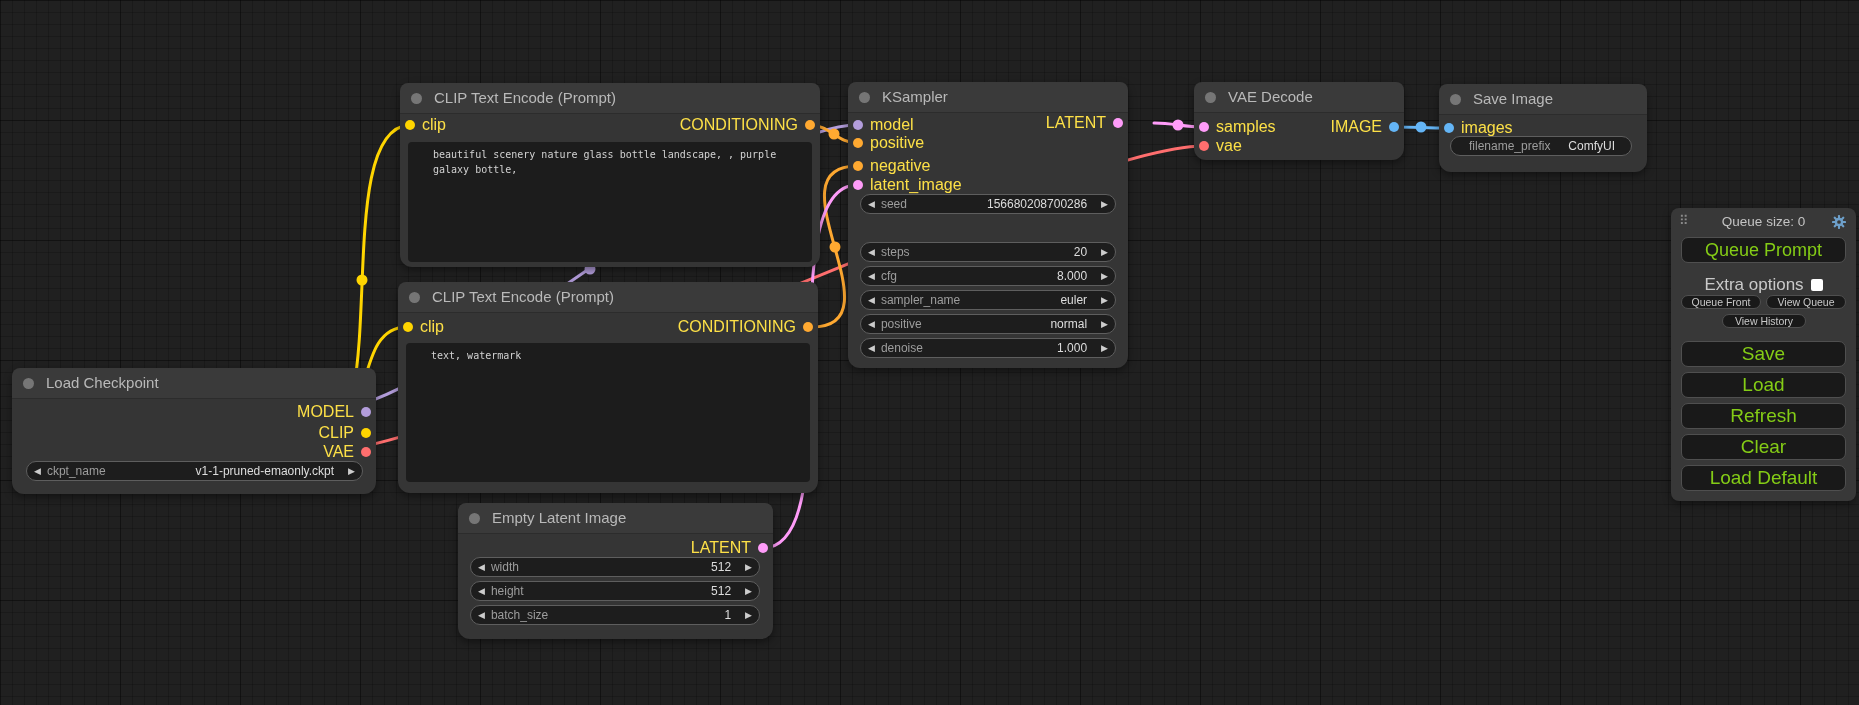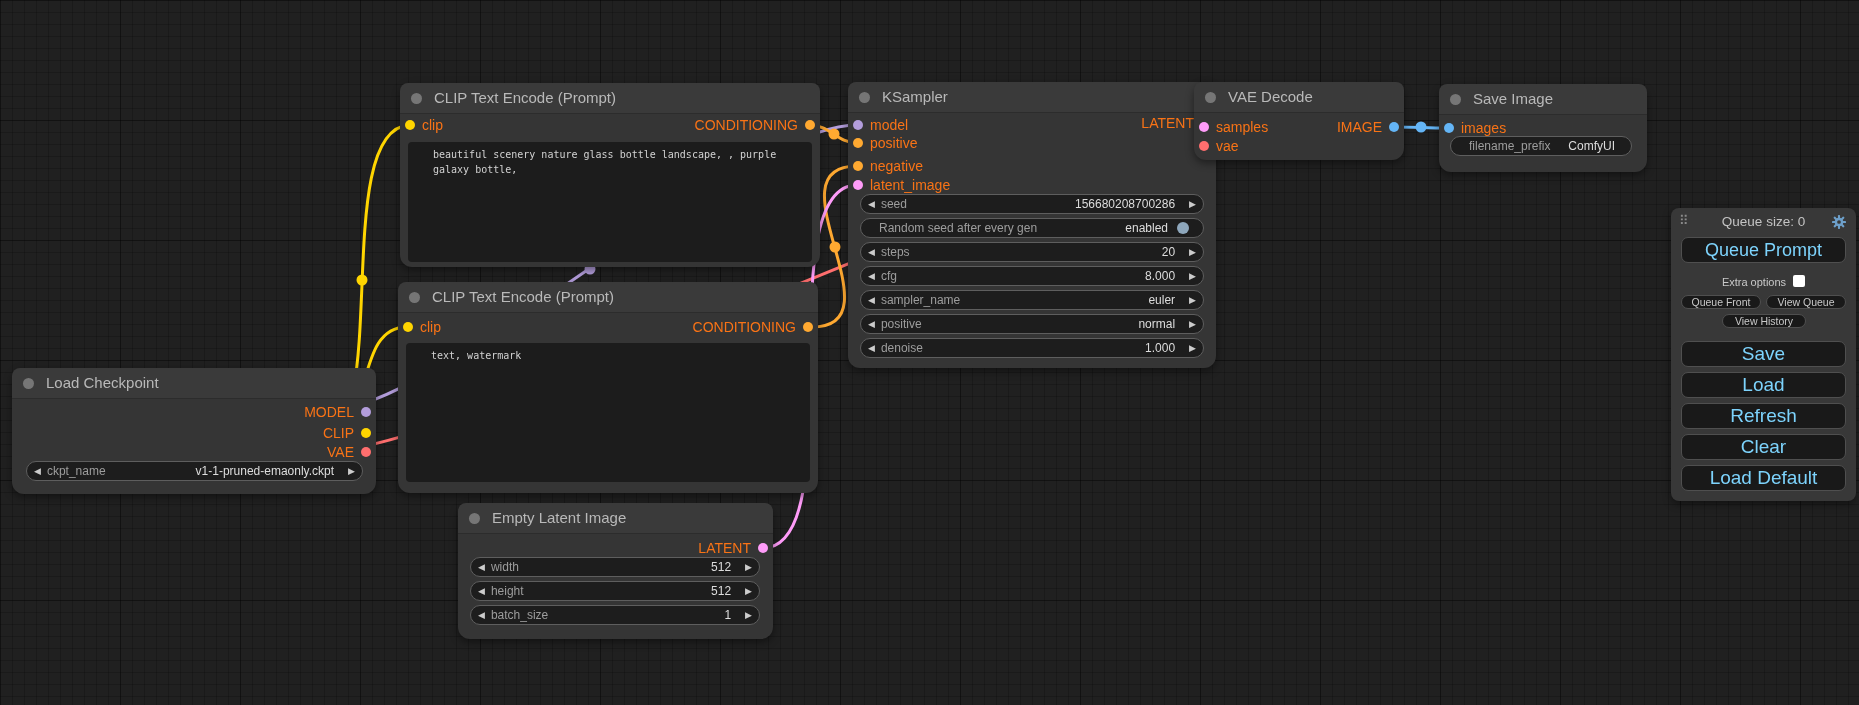--- a/index.html
+++ b/index.html
@@ -12,21 +12,21 @@
       linear-gradient(rgba(0,0,0,0.18) 1px, transparent 1px),
       linear-gradient(90deg, rgba(0,0,0,0.18) 1px, transparent 1px);
     background-size:120px 120px,120px 120px,12px 12px,12px 12px;}
   svg.wires{position:absolute;left:0;top:0;z-index:1;}
   .node{position:absolute;background:#353535;border-radius:12px;z-index:2;
     box-shadow:0 3px 8px rgba(0,0,0,0.45);}
   .node-title{position:relative;height:30px;line-height:30px;padding-left:34px;
     color:#b9b9b9;font-size:15px;background:#3a3a3a;border-radius:8px 8px 0 0;
     border-bottom:1px solid #2c2c2c;white-space:nowrap;overflow:hidden;}
   .title-dot{position:absolute;left:11px;top:10px;width:11px;height:11px;border-radius:50%;background:#767676;}
-  .slot{position:absolute;height:16px;line-height:16px;font-size:14px;color:#f97316;white-space:nowrap;}
+  .slot{position:absolute;height:16px;line-height:16px;font-size:16px;color:#fde047;white-space:nowrap;}
   .slot .port{position:absolute;top:3px;width:10px;height:10px;border-radius:50%;}
   .slot.in{left:0;right:0;}
   .slot.in .port{left:5px;}
   .slot.in .slabel{position:absolute;left:22px;}
   .slot.out{left:0;right:0;text-align:right;}
   .slot.out .port{right:5px;}
   .slot.out .slabel{position:absolute;right:22px;}
   .widget{position:absolute;height:20px;background:#1d1d1d;border:1px solid #5e5e5e;
     border-radius:11px;display:flex;align-items:center;font-size:12px;color:#a5a5a5;
     padding:0 7px;box-sizing:border-box;white-space:nowrap;}
@@ -40,25 +40,25 @@
   .prompt-text{position:absolute;background:#1c1c1c;border-radius:4px;color:#d2d2d2;
     font-family:"DejaVu Sans Mono",monospace;font-size:10px;line-height:1.45;
     padding:6px 25px;box-sizing:border-box;white-space:pre-wrap;word-break:normal;overflow:hidden;}
   
   .qpanel{position:absolute;left:1671px;top:208px;width:185px;height:293px;
     background:#383838;border-radius:8px;z-index:3;box-shadow:0 3px 8px rgba(0,0,0,0.45);}
   .qhandle{position:absolute;left:8px;top:5px;color:#8a8a8a;font-size:13px;letter-spacing:-1px;}
   .qsize{position:absolute;left:0;right:0;top:6px;text-align:center;color:#c3c3c3;font-size:13.5px;}
   .qgear{position:absolute;right:9px;top:6px;width:16px;height:16px;}
   .qbtn{position:absolute;left:10px;right:10px;background:#191919;border:1px solid #4f4f4f;
-    border-radius:7px;color:#7dd3fc;text-align:center;box-sizing:border-box;cursor:pointer;}
+    border-radius:7px;color:#84cc16;text-align:center;box-sizing:border-box;cursor:pointer;}
   .qbtn.big{height:26px;line-height:24px;font-size:19px;}
   .qbtn.prompt{top:29px;height:26px;line-height:24px;font-size:18px;}
   .extra{position:absolute;left:0;right:0;top:67px;height:16px;text-align:center;
-    color:#c9c9c9;font-size:11px;}
+    color:#c9c9c9;font-size:17px;}
   .extra .cb{display:inline-block;width:12px;height:12px;background:#ffffff;border-radius:2px;
     vertical-align:-1px;margin-left:7px;}
   .qbtn.small{height:14px;line-height:12px;font-size:10.5px;border-radius:8px;color:#c9c9c9;}
 </style>
 </head>
 <body>
 
 <div class="stage">
 
   <svg class="wires" width="1859" height="705">
@@ -136,21 +136,21 @@
       <span class="port" style="background:#FFD500;"></span>
       <span class="slabel">clip</span>
     </div>
     <div class="slot out" style="top:37px;">
       <span class="slabel">CONDITIONING</span>
       <span class="port" style="background:#FFA931;"></span>
     </div>
     <div class="prompt-text" style="left:8px;top:61px;width:404px;height:139px;">text, watermark</div>
   </div>
 
-  <div class="node" style="left:848px;top:82px;width:368px;height:286px;">
+  <div class="node" style="left:848px;top:82px;width:280px;height:286px;">
     <div class="node-title">
       <span class="title-dot"></span>
       <span>KSampler</span>
     </div>
     <div class="slot out" style="top:33px;">
       <span class="slabel">LATENT</span>
       <span class="port" style="background:#FF9CF9;"></span>
     </div>
     <div class="slot in" style="top:35px;width:55%;">
       <span class="port" style="background:#B39DDB;"></span>
@@ -167,25 +167,20 @@
     <div class="slot in" style="top:95px;">
       <span class="port" style="background:#FF9CF9;"></span>
       <span class="slabel">latent_image</span>
     </div>
 
     <div class="widget" style="left:12px;right:12px;top:112px;">
       <span class="arrow">◀</span>
       <span class="wlabel">seed</span>
       <span class="wvalue">156680208700286</span>
       <span class="arrow">▶</span>
-    </div>
-    <div class="widget noarrows" style="left:12px;right:12px;top:136px;">
-      <span class="wlabel">Random seed after every gen</span>
-      <span class="wvalue">enabled</span>
-      <span class="toggle-dot"></span>
     </div>
     <div class="widget" style="left:12px;right:12px;top:160px;">
       <span class="arrow">◀</span>
       <span class="wlabel">steps</span>
       <span class="wvalue">20</span>
       <span class="arrow">▶</span>
     </div>
     <div class="widget" style="left:12px;right:12px;top:184px;">
       <span class="arrow">◀</span>
       <span class="wlabel">cfg</span>

